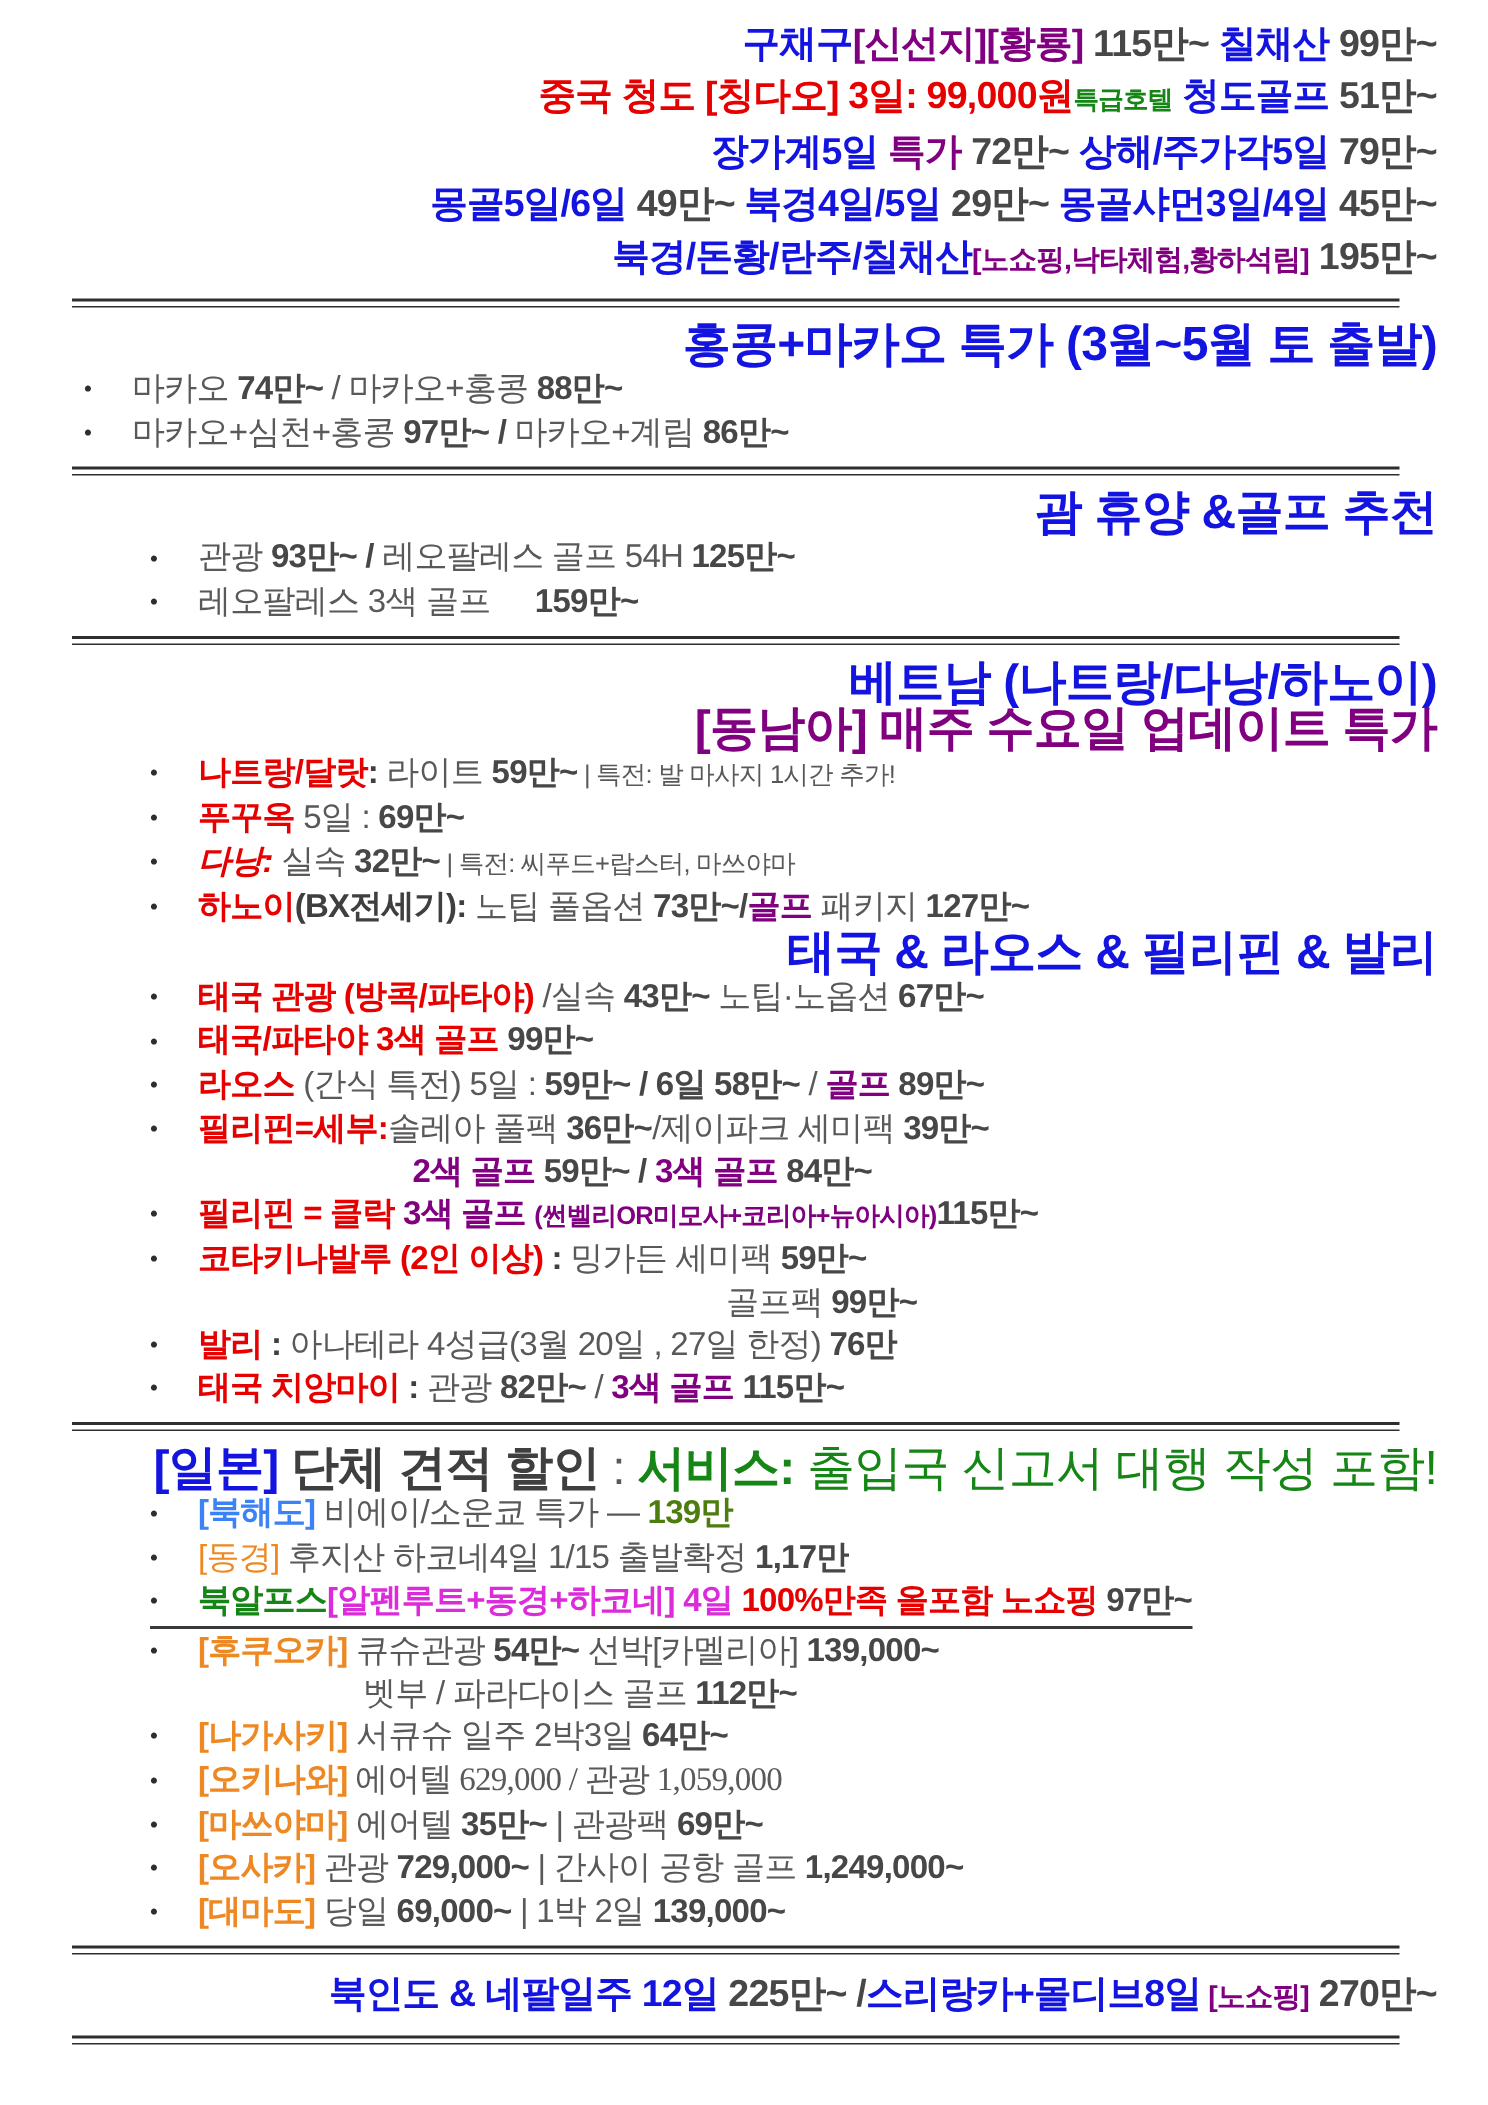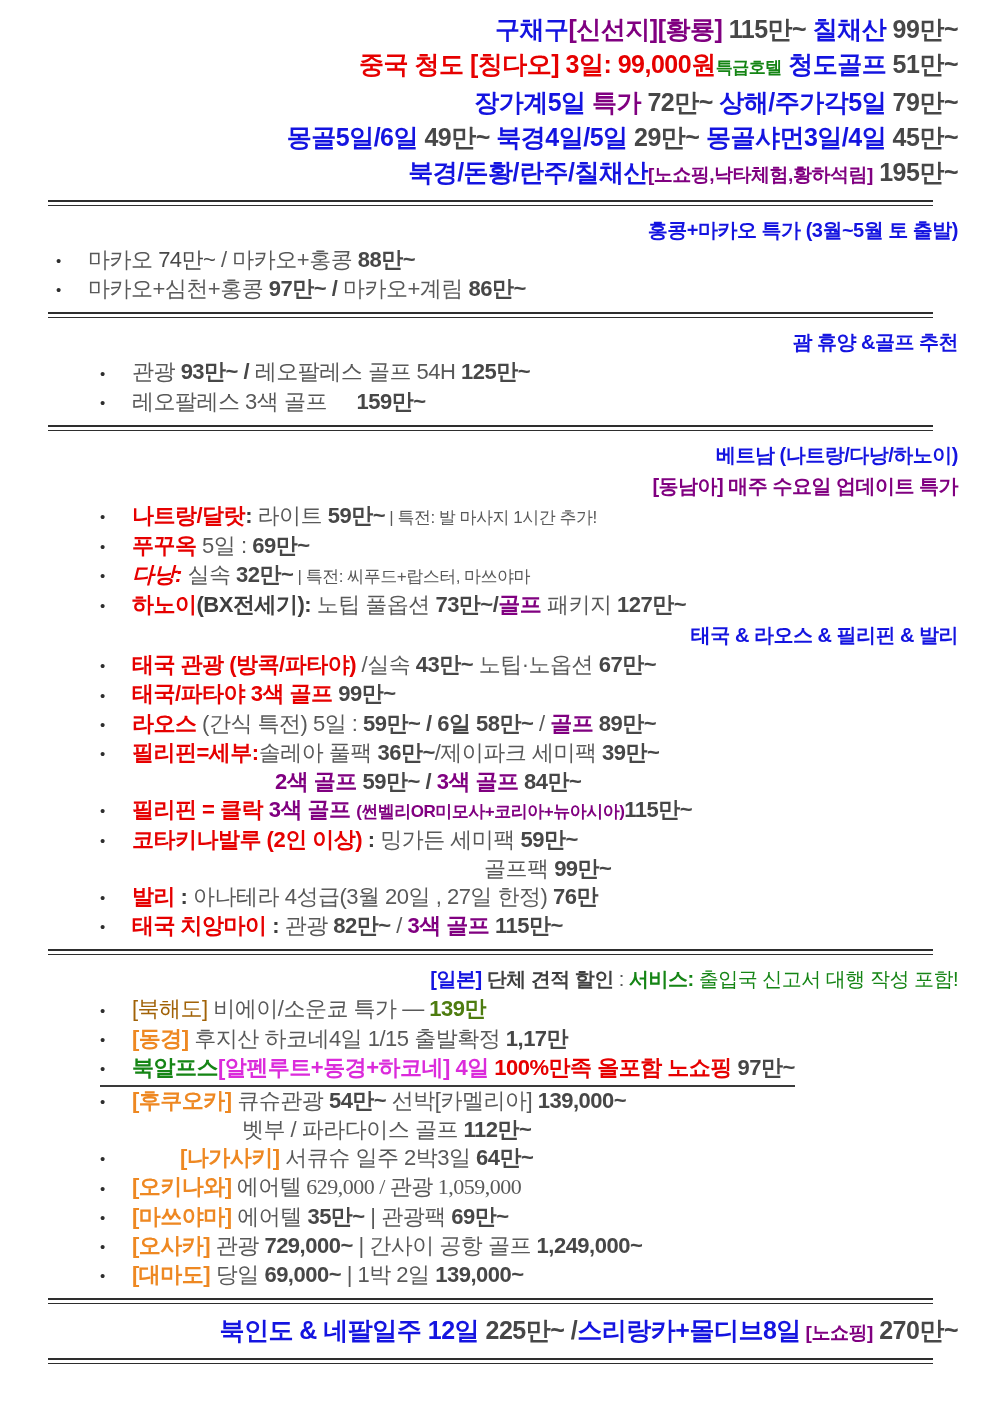--- a/index.html
+++ b/index.html
@@ -14,21 +14,21 @@
   }
   .sep{
     height:3px;
     border-top:2px solid #2e2e2e;
     border-bottom:1px solid #2e2e2e;
     margin:8px 0 9px 0;
     width:885px;
   }
   .line{white-space:nowrap;}
   .size-xl{font-size:25px;line-height:35px;}
-  .size-lg{font-size:20px;line-height:31px;}
+  .size-lg{font-size:32px;line-height:31px;}
   .size-md{font-size:22px;line-height:28px;}
   .ind0{padding-left:0;text-align:right;}
   .ind1{padding-left:8px;}
   .ind2{padding-left:52px;}
   .ind3{padding-left:227px;}
   .ind4{padding-left:436px;}
   .ind5{padding-left:194px;}
   .bullet{
     display:inline-block;
     width:14px;
@@ -50,21 +50,21 @@
     <div class="section">
       <div class="line ind0 size-xl"><span class="uwrap"><span class="seg" style="color: rgb(20, 20, 224); font-weight: 700;">구채구</span><span class="seg" style="color: rgb(128, 0, 128); font-weight: 700;">[신선지][황룡]</span><span class="seg" style="color: rgb(71, 71, 71); font-weight: 700;"> 115만~</span><span class="seg" style="color: rgb(20, 20, 224); font-weight: 700;">   칠채산</span><span class="seg" style="color: rgb(71, 71, 71); font-weight: 700;"> 99만~</span></span></div>
       <div class="line ind0 size-xl"><span class="uwrap"><span class="seg" style="color: rgb(230, 0, 0); font-weight: 700;">중국 청도 [칭다오] 3일: 99,000원</span><span class="seg sm" style="color: rgb(21, 133, 21); font-weight: 700;">특급호텔</span><span class="seg" style="color: rgb(20, 20, 224); font-weight: 700;"> 청도골프</span><span class="seg" style="color: rgb(71, 71, 71); font-weight: 700;"> 51만~</span></span></div>
       <div class="line ind0 size-xl"><span class="uwrap"><span class="seg" style="color: rgb(20, 20, 224); font-weight: 700;">장가계5일</span><span class="seg" style="color: rgb(128, 0, 128); font-weight: 700;"> 특가</span><span class="seg" style="color: rgb(71, 71, 71); font-weight: 700;"> 72만~</span><span class="seg" style="color: rgb(20, 20, 224); font-weight: 700;"> 상해/주가각5일</span><span class="seg" style="color: rgb(71, 71, 71); font-weight: 700;"> 79만~</span></span></div>
       <div class="line ind0 size-xl"><span class="uwrap"><span class="seg" style="color: rgb(20, 20, 224); font-weight: 700;">몽골5일/6일</span><span class="seg" style="color: rgb(71, 71, 71); font-weight: 700;"> 49만~</span><span class="seg" style="color: rgb(20, 20, 224); font-weight: 700;">  북경4일/5일</span><span class="seg" style="color: rgb(71, 71, 71); font-weight: 700;"> 29만~</span><span class="seg" style="color: rgb(20, 20, 224); font-weight: 700;"> 몽골샤먼3일/4일</span><span class="seg" style="color: rgb(71, 71, 71); font-weight: 700;"> 45만~</span></span></div>
       <div class="line ind0 size-xl"><span class="uwrap"><span class="seg" style="color: rgb(20, 20, 224); font-weight: 700;">북경/돈황/란주/칠채산</span><span class="seg sm2" style="color: rgb(128, 0, 128); font-weight: 700;">[노쇼핑,낙타체험,황하석림]</span><span class="seg" style="color: rgb(71, 71, 71); font-weight: 700;"> 195만~</span></span></div>
     </div>
     <div class="sep"></div>
     <div class="section">
       <div class="line ind0 size-lg heading"><span class="uwrap"><span class="seg" style="color: rgb(20, 20, 224); font-weight: 700;">홍콩+마카오 특가 (3월~5월 토 출발)</span></span></div>
-      <div class="line ind1 size-md"><span class="uwrap"><span class="bullet">•</span><span class="seg" style="color: rgb(89, 89, 89);">마카오 </span><span class="seg" style="color: rgb(71, 71, 71); font-weight: 400; margin-top: 34px;">74만~</span><span class="seg" style="color: rgb(89, 89, 89);">    /  마카오+홍콩 </span><span class="seg" style="color: rgb(71, 71, 71); font-weight: 700;">88만~</span></span></div>
+      <div class="line ind1 size-md"><span class="uwrap"><span class="bullet">•</span><span class="seg" style="color: rgb(89, 89, 89);">마카오 </span><span class="seg" style="color: rgb(71, 71, 71); font-weight: 700; margin-top: 34px;">74만~</span><span class="seg" style="color: rgb(89, 89, 89);">    /  마카오+홍콩 </span><span class="seg" style="color: rgb(71, 71, 71); font-weight: 700;">88만~</span></span></div>
       <div class="line ind1 size-md"><span class="uwrap"><span class="bullet">•</span><span class="seg" style="color: rgb(89, 89, 89);">마카오+심천+홍콩 </span><span class="seg" style="color: rgb(71, 71, 71); font-weight: 700;">97만~</span><span class="seg" style="color: rgb(71, 71, 71); font-weight: 700;"> / </span><span class="seg" style="color: rgb(89, 89, 89);">마카오+계림 </span><span class="seg" style="color: rgb(71, 71, 71); font-weight: 700;">86만~</span></span></div>
     </div>
     <div class="sep"></div>
     <div class="section">
       <div class="line ind0 size-lg heading"><span class="uwrap"><span class="seg" style="color: rgb(20, 20, 224); font-weight: 700;">괌 휴양 &amp;골프 추천</span></span></div>
       <div class="line ind2 size-md"><span class="uwrap"><span class="bullet">•</span><span class="seg" style="color: rgb(89, 89, 89);">관광 </span><span class="seg" style="color: rgb(71, 71, 71); font-weight: 700;">93만~</span><span class="seg" style="color: rgb(71, 71, 71); font-weight: 700;"> / </span><span class="seg" style="color: rgb(89, 89, 89);">레오팔레스 골프 54H </span><span class="seg" style="color: rgb(71, 71, 71); font-weight: 700;">125만~</span></span></div>
       <div class="line ind2 size-md"><span class="uwrap"><span class="bullet">•</span><span class="seg" style="color: rgb(89, 89, 89);">레오팔레스 3색 골프 </span><span class="seg" style="color: rgb(71, 71, 71); font-weight: 700; margin-left: 24px;">159만~</span></span></div>
     </div>
     <div class="sep"></div>
     <div class="section">
@@ -82,26 +82,26 @@
       <div class="line ind3 size-md"><span class="uwrap"><span class="seg" style="color: rgb(128, 0, 128); font-weight: 700;">2색 골프</span><span class="seg" style="color: rgb(71, 71, 71); font-weight: 700;"> 59만~</span><span class="seg" style="color: rgb(71, 71, 71); font-weight: 700;">  / </span><span class="seg" style="color: rgb(128, 0, 128); font-weight: 700;">3색 골프</span><span class="seg" style="color: rgb(71, 71, 71); font-weight: 700;"> 84만~</span></span></div>
       <div class="line ind2 size-md"><span class="uwrap"><span class="bullet">•</span><span class="seg" style="color: rgb(230, 0, 0); font-weight: 700;">필리핀 = 클락</span><span class="seg" style="color: rgb(128, 0, 128); font-weight: 700;"> 3색 골프 </span><span class="seg sm" style="color: rgb(128, 0, 128); font-weight: 700;">(썬벨리OR미모사+코리아+뉴아시아)</span><span class="seg" style="color: rgb(71, 71, 71); font-weight: 700;">115만~</span></span></div>
       <div class="line ind2 size-md"><span class="uwrap"><span class="bullet">•</span><span class="seg" style="color: rgb(230, 0, 0); font-weight: 700;">코타키나발루 (2인 이상)</span><span class="seg" style="color: rgb(63, 63, 63); font-weight: 700;"> : </span><span class="seg" style="color: rgb(89, 89, 89);">밍가든 세미팩 </span><span class="seg" style="color: rgb(71, 71, 71); font-weight: 700;">59만~</span></span></div>
       <div class="line ind4 size-md"><span class="uwrap"><span class="seg" style="color: rgb(89, 89, 89);">골프팩 </span><span class="seg" style="color: rgb(71, 71, 71); font-weight: 700;">99만~</span></span></div>
       <div class="line ind2 size-md"><span class="uwrap"><span class="bullet">•</span><span class="seg" style="color: rgb(230, 0, 0); font-weight: 700;">발리</span><span class="seg" style="color: rgb(63, 63, 63); font-weight: 700;"> : </span><span class="seg" style="color: rgb(89, 89, 89);">아나테라 4성급(3월 20일 , 27일 한정) </span><span class="seg" style="color: rgb(71, 71, 71); font-weight: 700;">76만</span></span></div>
       <div class="line ind2 size-md"><span class="uwrap"><span class="bullet">•</span><span class="seg" style="color: rgb(230, 0, 0); font-weight: 700;">태국 치앙마이</span><span class="seg" style="color: rgb(63, 63, 63); font-weight: 700;"> : </span><span class="seg" style="color: rgb(89, 89, 89);">관광 </span><span class="seg" style="color: rgb(71, 71, 71); font-weight: 700;">82만~</span><span class="seg" style="color: rgb(89, 89, 89);"> /  </span><span class="seg" style="color: rgb(128, 0, 128); font-weight: 700;">3색 골프</span><span class="seg" style="color: rgb(71, 71, 71); font-weight: 700;"> 115만~</span></span></div>
     </div>
     <div class="sep"></div>
     <div class="section">
       <div class="line ind0 size-lg heading"><span class="uwrap"><span class="seg" style="color: rgb(20, 20, 224); font-weight: 700;">[일본]</span><span class="seg" style="color: rgb(63, 63, 63); font-weight: 700;"> 단체 견적 할인 </span><span class="seg" style="color: rgb(89, 89, 89);">: </span><span class="seg" style="color: rgb(21, 133, 21); font-weight: 700;">서비스:</span><span class="seg" style="color: rgb(21, 133, 21);"> 출입국 신고서 대행 작성 포함!</span></span></div>
-      <div class="line ind2 size-md"><span class="uwrap"><span class="bullet">•</span><span class="seg" style="color: #a16207; font-weight: 400;">[북해도]</span><span class="seg" style="color: rgb(89, 89, 89);"> 비에이/소운쿄 특가 — </span><span class="seg" style="color: #4d7c0f; font-weight: 700;">139만</span></span></div>
-      <div class="line ind2 size-md"><span class="uwrap"><span class="bullet">•</span><span class="seg" style="color: rgb(238, 136, 34); font-weight: 700;">[동경]</span><span class="seg" style="color: rgb(89, 89, 89);"> 후지산 하코네4일 1/15 출발확정 </span><span class="seg" style="color: rgb(71, 71, 71); font-weight: 700;">1,17만</span></span></div>
+      <div class="line ind2 size-md"><span class="uwrap"><span class="bullet">•</span><span class="seg" style="color: #3b82f6; font-weight: 700;">[북해도]</span><span class="seg" style="color: rgb(89, 89, 89);"> 비에이/소운쿄 특가 — </span><span class="seg" style="color: #4d7c0f; font-weight: 700;">139만</span></span></div>
+      <div class="line ind2 size-md"><span class="uwrap"><span class="bullet">•</span><span class="seg" style="color: rgb(238, 136, 34); font-weight: 400;">[동경]</span><span class="seg" style="color: rgb(89, 89, 89);"> 후지산 하코네4일 1/15 출발확정 </span><span class="seg" style="color: rgb(71, 71, 71); font-weight: 700;">1,17만</span></span></div>
       <div class="line ind2 size-md"><span class="uwrap underlined"><span class="bullet">•</span><span class="seg" style="color: rgb(21, 133, 21); font-weight: 700;">북알프스</span><span class="seg" style="color: rgb(219, 43, 219); font-weight: 700;">[알펜루트+동경+하코네] 4일</span><span class="seg" style="color: rgb(230, 0, 0); font-weight: 700;"> 100%만족 올포함 노쇼핑</span><span class="seg" style="color: rgb(71, 71, 71); font-weight: 700;"> 97만~</span></span></div>
       <div class="line ind2 size-md"><span class="uwrap"><span class="bullet">•</span><span class="seg" style="color: rgb(238, 136, 34); font-weight: 700;">[후쿠오카]</span><span class="seg" style="color: rgb(89, 89, 89);"> 큐슈관광 </span><span class="seg" style="color: rgb(71, 71, 71); font-weight: 700;">54만~</span><span class="seg" style="color: rgb(89, 89, 89);"> 선박[카멜리아] </span><span class="seg" style="color: rgb(71, 71, 71); font-weight: 700;">139,000~</span></span></div>
       <div class="line ind5 size-md"><span class="uwrap"><span class="seg" style="color: rgb(89, 89, 89);">벳부 / 파라다이스 골프 </span><span class="seg" style="color: rgb(71, 71, 71); font-weight: 700;">112만~</span></span></div>
-      <div class="line ind2 size-md"><span class="uwrap"><span class="bullet">•</span><span class="seg" style="color: rgb(238, 136, 34); font-weight: 700; margin-left: 48px;">[나가사키]</span><span class="seg" style="color: rgb(89, 89, 89);"> 서큐슈 일주 2박3일 </span><span class="seg" style="color: rgb(71, 71, 71); font-weight: 700;">64만~</span></span></div>
+      <div class="line ind2 size-md"><span class="uwrap"><span class="bullet">•</span><span class="seg" style="color: rgb(238, 136, 34); font-weight: 700;">[나가사키]</span><span class="seg" style="color: rgb(89, 89, 89);"> 서큐슈 일주 2박3일 </span><span class="seg" style="color: rgb(71, 71, 71); font-weight: 700;">64만~</span></span></div>
       <div class="line ind2 size-md"><span class="uwrap"><span class="bullet">•</span><span class="seg" style="color: rgb(238, 136, 34); font-weight: 700;">[오키나와]</span><span class="seg" style="color: rgb(89, 89, 89); font-family: Liberation Serif, serif;"> 에어텔 629,000 / 관광 1,059,000</span></span></div>
       <div class="line ind2 size-md"><span class="uwrap"><span class="bullet">•</span><span class="seg" style="color: rgb(238, 136, 34); font-weight: 700;">[마쓰야마]</span><span class="seg" style="color: rgb(89, 89, 89);"> 에어텔 </span><span class="seg" style="color: rgb(71, 71, 71); font-weight: 700;">35만~</span><span class="seg" style="color: rgb(89, 89, 89);"> | 관광팩 </span><span class="seg" style="color: rgb(71, 71, 71); font-weight: 700;">69만~</span></span></div>
       <div class="line ind2 size-md"><span class="uwrap"><span class="bullet">•</span><span class="seg" style="color: rgb(238, 136, 34); font-weight: 700;">[오사카]</span><span class="seg" style="color: rgb(89, 89, 89);"> 관광 </span><span class="seg" style="color: rgb(71, 71, 71); font-weight: 700;">729,000~</span><span class="seg" style="color: rgb(89, 89, 89);"> | 간사이 공항 골프 </span><span class="seg" style="color: rgb(71, 71, 71); font-weight: 700;">1,249,000~</span></span></div>
       <div class="line ind2 size-md"><span class="uwrap"><span class="bullet">•</span><span class="seg" style="color: rgb(238, 136, 34); font-weight: 700;">[대마도]</span><span class="seg" style="color: rgb(89, 89, 89);"> 당일 </span><span class="seg" style="color: rgb(71, 71, 71); font-weight: 700;">69,000~</span><span class="seg" style="color: rgb(89, 89, 89);"> | 1박 2일 </span><span class="seg" style="color: rgb(71, 71, 71); font-weight: 700;">139,000~</span></span></div>
     </div>
     <div class="sep"></div>
     <div class="section">
       <div class="line ind0 size-xl"><span class="uwrap"><span class="seg" style="color: rgb(20, 20, 224); font-weight: 700;">북인도 &amp; 네팔일주 12일</span><span class="seg" style="color: rgb(71, 71, 71); font-weight: 700;"> 225만~</span><span class="seg" style="color: rgb(71, 71, 71); font-weight: 700;"> /</span><span class="seg" style="color: rgb(20, 20, 224); font-weight: 700;">스리랑카+몰디브8일</span><span class="seg sm2" style="color: rgb(128, 0, 128); font-weight: 700;"> [노쇼핑]</span><span class="seg" style="color: rgb(71, 71, 71); font-weight: 700;"> 270만~</span></span></div>
     </div>
     <div class="sep"></div>

